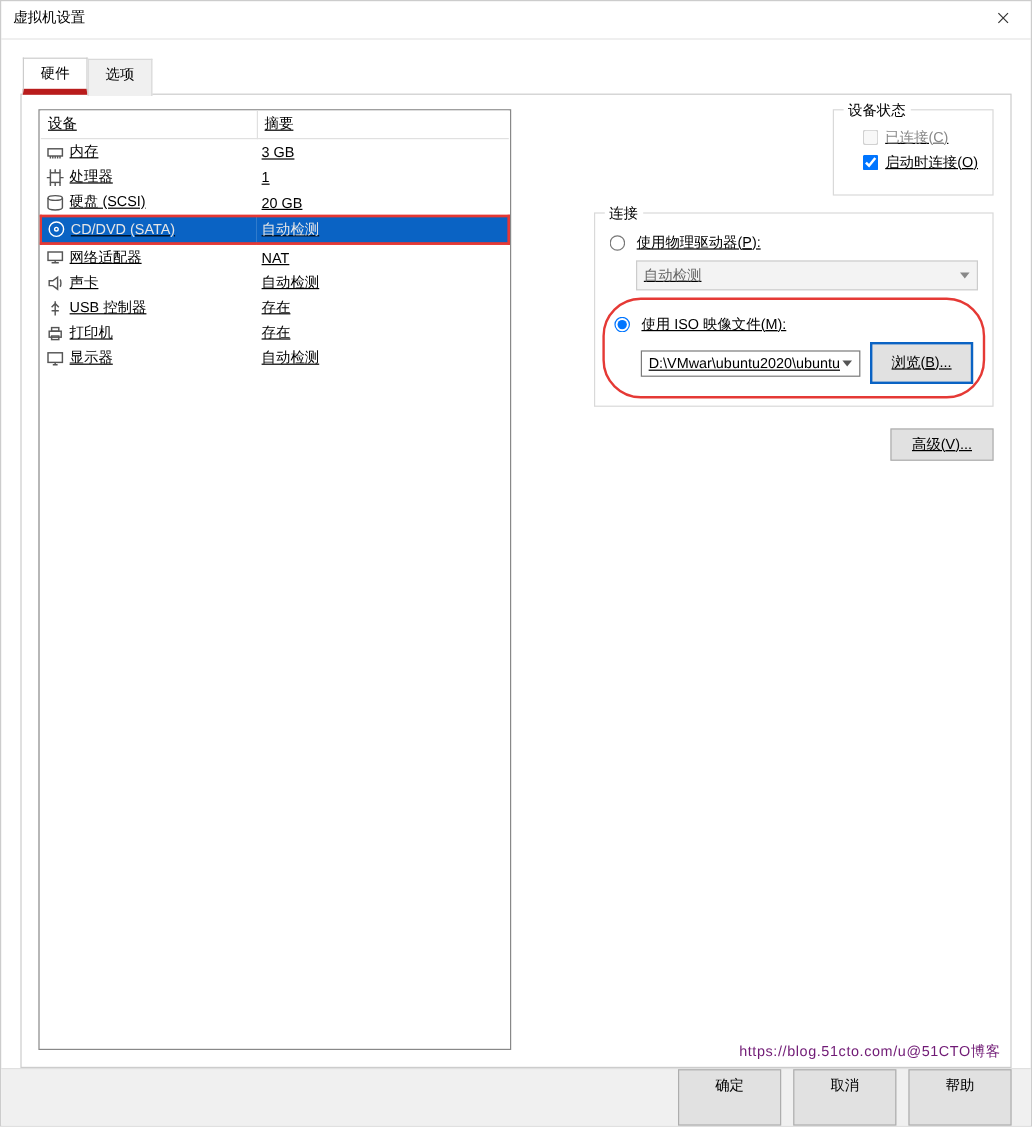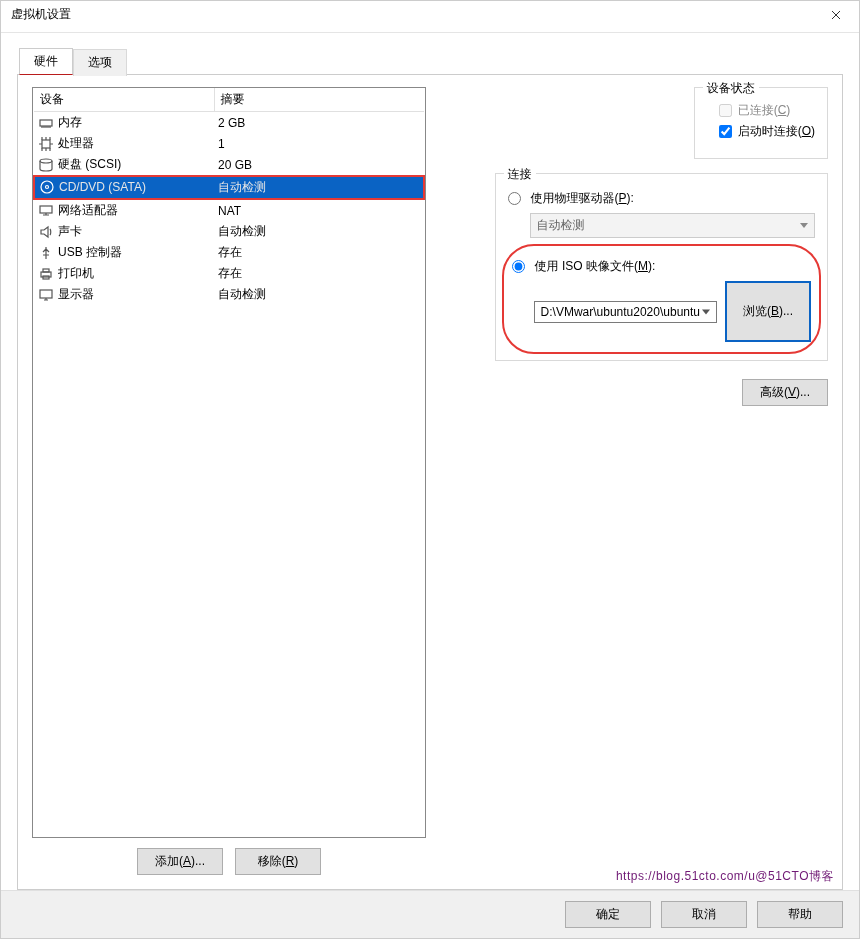--- a/index.html
+++ b/index.html
@@ -5,46 +5,46 @@
   * { box-sizing: border-box; font-family: "Microsoft YaHei", "Segoe UI", sans-serif; font-size: 12px; }
   body { margin: 0; padding: 0; background: #fff; }
   .window { width: 860px; height: 939px; border: 1px solid #ccc; background: #fff; display: flex; flex-direction: column; }
   .titlebar { height: 32px; display: flex; align-items: center; padding: 0 0 4px 10px; border-bottom: 1px solid #e5e5e5; }
   .titlebar .title { flex: 1; }
   .titlebar .close { width: 46px; height: 32px; display: flex; align-items: center; justify-content: center; }
   .content-area { flex: 1; padding: 14px 16px 0 16px; display: flex; flex-direction: column; }
   .tabs { display: flex; position: relative; margin-bottom: 0; margin-left: 2px; }
   .tab { padding: 4px 14px; border: 1px solid #ccc; border-bottom: none; background: #fff; position: relative; top: 1px; z-index: 2; }
   .tab.inactive { background: #f0f0f0; border-color: #d9d9d9; top: 2px; }
-  .tab.active { border-bottom: 1px solid #b91c1c; text-align: right; }
-  .tab-body { border: 1px solid #ccc; flex: 1; display: flex; padding: 12px 14px 14px 14px; gap: 14px; position: relative; }
+  .tab.active { border-bottom: 5px solid #b91c1c; text-align: right; }
+  .tab-body { border: 1px solid #ccc; flex: 1; display: flex; padding: 12px 14px 14px 14px; gap: 14px; position: relative; text-decoration: underline; }
   .left-col { width: 394px; display: flex; flex-direction: column; }
   .right-col { flex: 1; display: flex; flex-direction: column; gap: 14px; align-items: flex-end; }
   .dev-table-wrap { border: 1px solid #888; flex: 1; overflow: hidden; }
   .hl-red { border: 2px solid #e53935; }
   .dev-table { width: 100%; border-collapse: collapse; }
   .dev-table th { text-align: left; font-weight: normal; padding: 3px 6px; border-bottom: 1px solid #e0e0e0; background: #fff; }
   .dev-table th:first-child { border-right: 1px solid #e0e0e0; width: 180px; }
   .dev-table td { padding: 2px 6px 2px 4px; white-space: nowrap; }
   .dev-row td:first-child { display: flex; align-items: center; gap: 4px; }
   .dev-row.selected { background: #0a63c4; color: #e5e5e5; }
   .btn-row { display: flex; justify-content: center; gap: 12px; margin-top: 10px; }
   .btn { border: 1px solid #adadad; background: #e1e1e1; padding: 4px 14px; min-width: 86px; text-align: center; }
-  .btn.highlight { border: 2px solid #0a63c4; padding: 20px 13px; }
+  .btn.highlight { border: 2px solid #0a63c4; padding: 7px 13px; }
   .group { border: 1px solid #d9d9d9; padding: 10px 12px 14px 12px; position: relative; }
   .group .legend { position: absolute; top: -8px; left: 8px; background: #fff; padding: 0 4px; }
   .chk-row { display: flex; align-items: center; gap: 6px; margin: 4px 0 4px 12px; }
   .chk-row.disabled { color: #888; }
   .radio-row { display: flex; align-items: center; gap: 10px; margin: 6px 0; }
   .sel { width: 100%; border: 1px solid #ccc; background: #f3f3f3; color: #666; padding: 3px 6px; display: flex; align-items: center; justify-content: space-between; margin: 4px 0 4px 22px; }
   .iso-row { display: flex; gap: 8px; margin: 6px 0 0 22px; align-items: center; }
   .iso-input { flex: 1; border: 1px solid #7a7a7a; padding: 3px 16px 3px 6px; background: #fff; position: relative; }
   .iso-input::after { content: ""; position: absolute; right: 6px; top: 50%; width: 0; height: 0; border-left: 4px solid transparent; border-right: 4px solid transparent; border-top: 5px solid #555; transform: translateY(-50%); }
   .adv-row { display: flex; justify-content: flex-end; margin-top: 4px; }
-  .footer { height: 48px; border-top: 1px solid #e0e0e0; display: flex; align-items: center; justify-content: flex-end; gap: 10px; padding: 0 16px; background: #f0f0f0; }
+  .footer { height: 48px; border-top: 1px solid #e0e0e0; display: flex; justify-content: flex-end; gap: 10px; padding: 0 16px; background: #f0f0f0; }
   .watermark { position: absolute; bottom: 54px; right: 26px; color: #701a75; font-size: 12px; letter-spacing: 0.5px; pointer-events: none; }
   .icon { width: 16px; height: 16px; display: inline-flex; align-items: center; justify-content: center; flex-shrink: 0; }
   .u { text-decoration: underline; }
   input[type=checkbox], input[type=radio] { margin: 0; }
   .caret-down { width:0; height:0; border-left:4px solid transparent; border-right:4px solid transparent; border-top:5px solid #888; }
 </style>
 </head>
 <body>
 
 <div class="window">
@@ -77,21 +77,21 @@
                 <tr class="dev-row">
     <td>
                     <span class="icon">
                       <svg width="16" height="16" viewBox="0 0 16 16">
                         <rect x="2" y="5" width="12" height="6" stroke="#555" stroke-width="1.2" fill="none"></rect>
                         <path d="M4 11v2 M6 11v2 M8 11v2 M10 11v2 M12 11v2" stroke="#555" stroke-width="1.2" fill="none"></path>
                       </svg>
                     </span>
                     <span>内存</span>
                   </td>
-    <td>2 GB</td>
+    <td>3 GB</td>
                 </tr>
                 <tr class="dev-row">
     <td>
                     <span class="icon">
                       <svg width="16" height="16" viewBox="0 0 16 16">
                         <rect x="4" y="4" width="8" height="8" stroke="#555" stroke-width="1.2" fill="none"></rect>
                         <path d="M8 1v3 M8 12v3 M1 8h3 M12 8h3 M4 1v3 M12 1v3 M4 12v3 M12 12v3" stroke="#555" stroke-width="1.2" fill="none"></path>
                       </svg>
                     </span>
                     <span>处理器</span>
@@ -177,24 +177,20 @@
                         <rect x="2" y="3" width="12" height="8" stroke="#555" stroke-width="1.2" fill="none"></rect>
                         <path d="M6 13h4 M8 11v2" stroke="#555" stroke-width="1.2" fill="none"></path>
                       </svg>
                     </span>
                     <span>显示器</span>
                   </td>
     <td>自动检测</td>
                 </tr>
               </tbody>
           </table>
-        </div>
-        <div class="btn-row">
-          <div class="btn"><span>添加(<span class="u">A</span>)...</span></div>
-          <div class="btn"><span>移除(<span class="u">R</span>)</span></div>
         </div>
       </div>
 
       <div class="right-col">
         <div class="group">
           <div class="legend">设备状态</div>
           <label class="chk-row disabled">
             <input type="checkbox" disabled="" style="">
             <span>已连接(<span class="u">C</span>)</span>
           </label>

